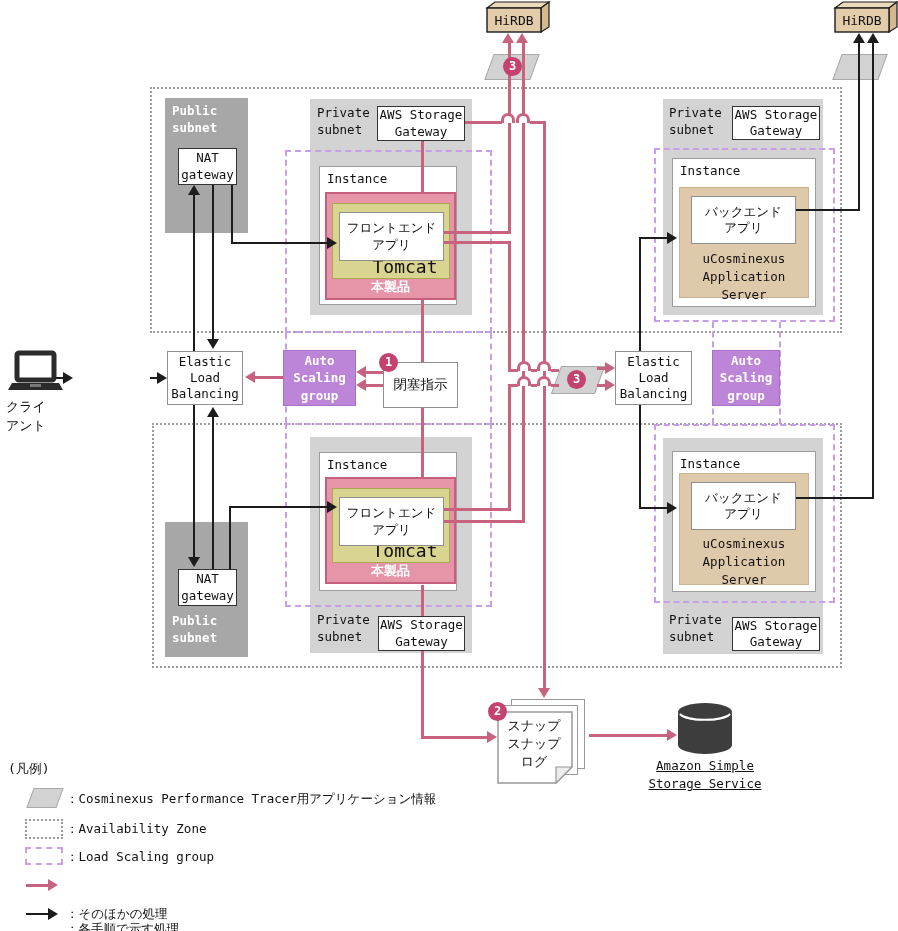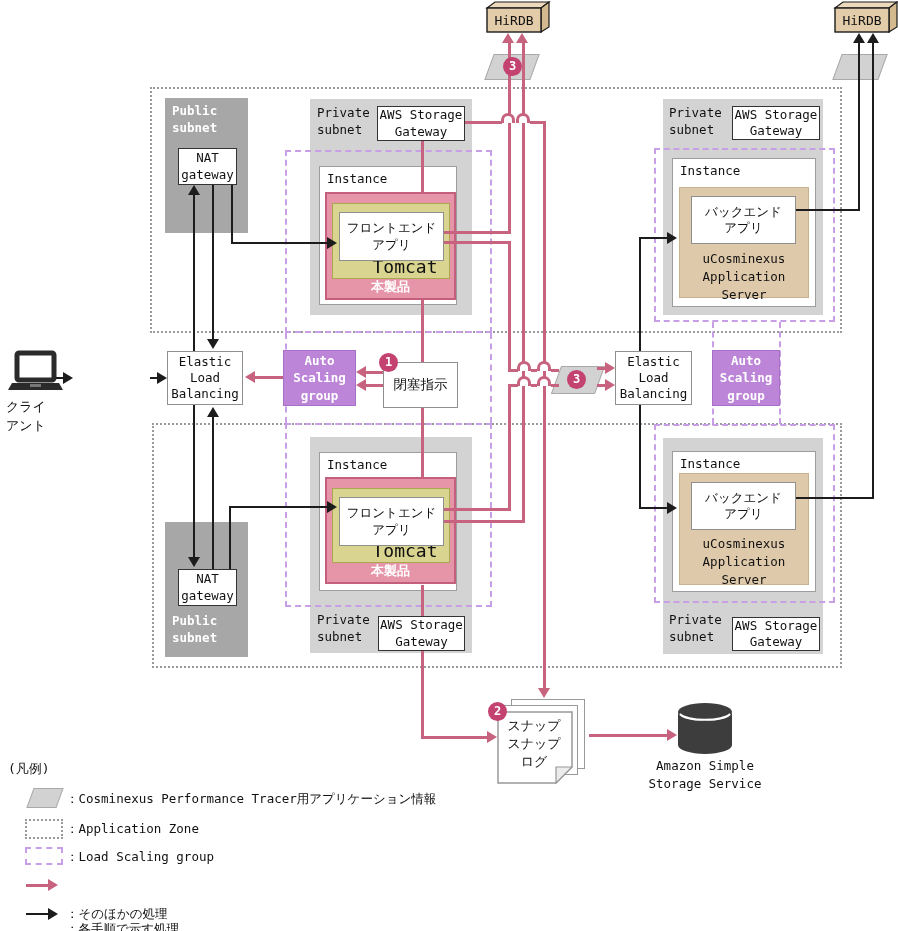--- a/index.html
+++ b/index.html
@@ -174,21 +174,21 @@
     <span>スナップ</span>
       <span>スナップ</span>
       <span>ログ</span>
     </div>
 
   <svg class="abs" style="left:677px;top:702px;z-index:3;" width="56" height="54" viewBox="0 0 56 54">
     <path d="M1,10 L1,43 A27,9 0 0 0 55,43 L55,10 A27,9 0 0 1 1,10 Z" fill="#3d3d3d"></path>
     <ellipse cx="28" cy="10" rx="27" ry="9" fill="#3d3d3d"></ellipse>
     <path d="M3,12 A26,8 0 0 0 53,12" fill="none" stroke="#fff" stroke-width="2"></path>
   </svg>
-  <div class="ctext" style="left:642px;top:757px;width:126px;">Amazon Simple Storage Service</div>
+  <div class="ctext" style="left:642px;top:757px;width:126px;text-decoration:underline;">Amazon Simple Storage Service</div>
 
   <svg class="abs" style="left:8px;top:350px;z-index:3;" width="56" height="47" viewBox="0 0 56 47">
     <rect x="9" y="3" width="37" height="27" rx="2" fill="#fff" stroke="#2b2b2b" stroke-width="5"></rect>
     <path d="M4,33 H51 L55,40 H0 Z" fill="#2b2b2b"></path>
     <rect x="22" y="34" width="11" height="3" fill="#777"></rect>
   </svg>
   <div class="ctext multiline" style="left:6px;top:398px;width:58px;text-align:left;font-size:13px;">
     <span>クライ</span>
       <span>アント</span>
     </div>
@@ -328,21 +328,21 @@
 
   <div class="badge" style="left:379px;top:353px;">1</div>
   <div class="badge" style="left:488px;top:702px;">2</div>
   <div class="badge" style="left:503px;top:57px;">3</div>
   <div class="badge" style="left:567px;top:370px;">3</div>
 
   <div class="legend-label" style="left:8px;top:760px;font-size:13px;">(凡例)</div>
   <div class="lg-para" style="left:30px;top:788px;width:30px;height:20px;"></div>
   <div class="legend-label" style="left:66px;top:791px;text-align:right;">：Cosminexus Performance Tracer用アプリケーション情報</div>
   <div class="lg-dot" style="left:25px;top:819px;width:38px;height:20px;"></div>
-  <div class="legend-label" style="left:66px;top:821px;">：Application Zone</div>
+  <div class="legend-label" style="left:66px;top:821px;">：Availability Zone</div>
   <div class="lg-dash" style="left:25px;top:847px;width:38px;height:18px;"></div>
   <div class="legend-label" style="left:66px;top:849px;">：Load Scaling group</div>
   <div class="ln pk" style="left:26px;top:884px;width:24px;height:3px;"></div>
   <div class="ah right pkc" style="left:48px;top:879px;"></div>
   <div class="legend-label" style="left:66px;top:878px;margin-top:43px;">：各手順で示す処理</div>
   <div class="ln bk" style="left:26px;top:913px;width:24px;height:2px;"></div>
   <div class="ah right bkc" style="left:48px;top:908px;"></div>
   <div class="legend-label" style="left:66px;top:906px;">：そのほかの処理</div>
 
 </div>

